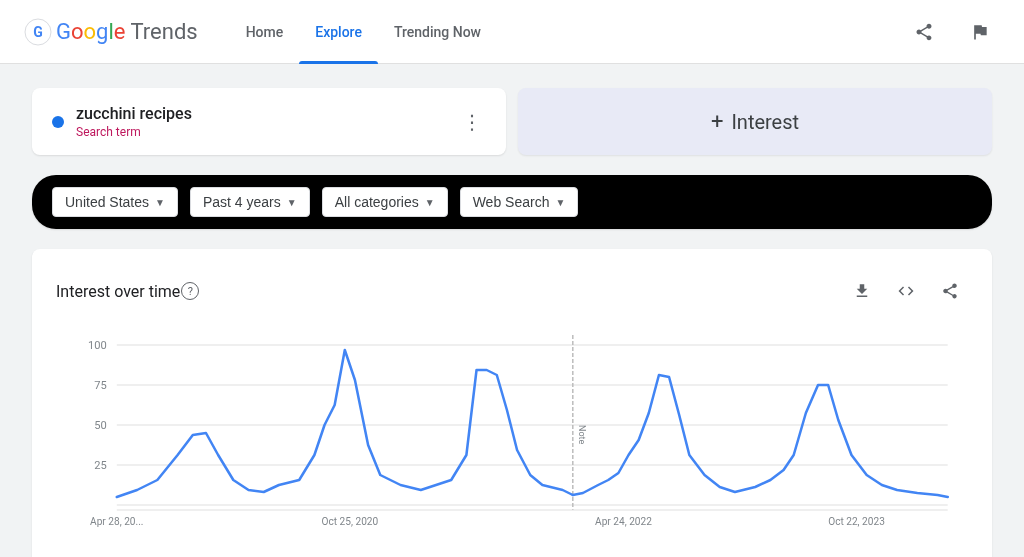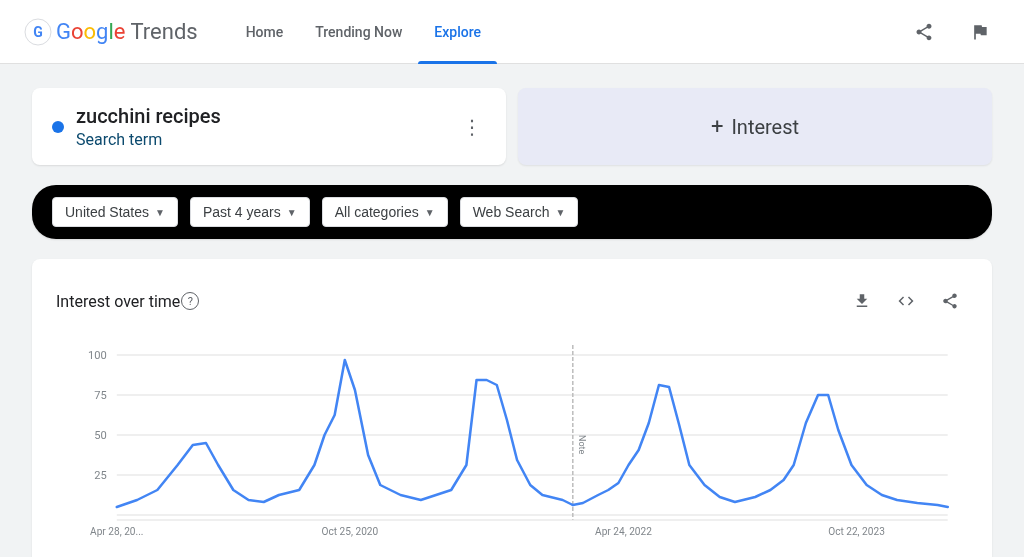--- a/index.html
+++ b/index.html
@@ -119,27 +119,27 @@
     }
     .search-dot {
       width: 12px;
       height: 12px;
       border-radius: 50%;
       background: #1a73e8;
       flex-shrink: 0;
     }
     .search-term-info {}
     .search-term-name {
-      font-size: 20px;
+      font-size: 16px;
       color: #202124;
       font-weight: 500;
     }
     .search-term-type {
-      font-size: 16px;
-      color: #0c4a6e;
+      font-size: 12px;
+      color: #be185d;
       margin-top: 2px;
     }
     .more-icon {
       color: #5f6368;
       cursor: pointer;
       font-size: 20px;
       line-height: 1;
       padding: 4px;
     }
 
@@ -266,22 +266,22 @@
       <circle cx="14" cy="14" r="13" fill="#fff" stroke="#dadce0" stroke-width="1"></circle>
       <text x="14" y="19" text-anchor="middle" font-size="14" font-weight="700" fill="#4285f4">G</text>
     </svg>
     <span class="logo-text">
       <span class="logo-g">G</span><span class="logo-o1">o</span><span class="logo-o2">o</span><span class="logo-g2">g</span><span class="logo-l">l</span><span class="logo-e">e</span> <span class="logo-trends">Trends</span>
     </span>
   </div>
 
   <nav class="nav">
     <div class="nav-item">Home</div>
+    <div class="nav-item active">Explore</div>
     <div class="nav-item">Trending Now</div>
-    <div class="nav-item active">Explore</div>
   </nav>
 
   <div class="header-actions">
     <button class="icon-btn" title="Share">
       <svg viewBox="0 0 24 24" fill="currentColor">
         <path d="M18 16.08c-.76 0-1.44.3-1.96.77L8.91 12.7c.05-.23.09-.46.09-.7s-.04-.47-.09-.7l7.05-4.11c.54.5 1.25.81 2.04.81 1.66 0 3-1.34 3-3s-1.34-3-3-3-3 1.34-3 3c0 .24.04.47.09.7L8.04 9.81C7.5 9.31 6.79 9 6 9c-1.66 0-3 1.34-3 3s1.34 3 3 3c.79 0 1.5-.31 2.04-.81l7.12 4.16c-.05.21-.08.43-.08.65 0 1.61 1.31 2.92 2.92 2.92s2.92-1.31 2.92-2.92-1.31-2.92-2.92-2.92z"></path>
       </svg>
     </button>
     <button class="icon-btn" title="Flag">
       <svg viewBox="0 0 24 24" fill="currentColor">

